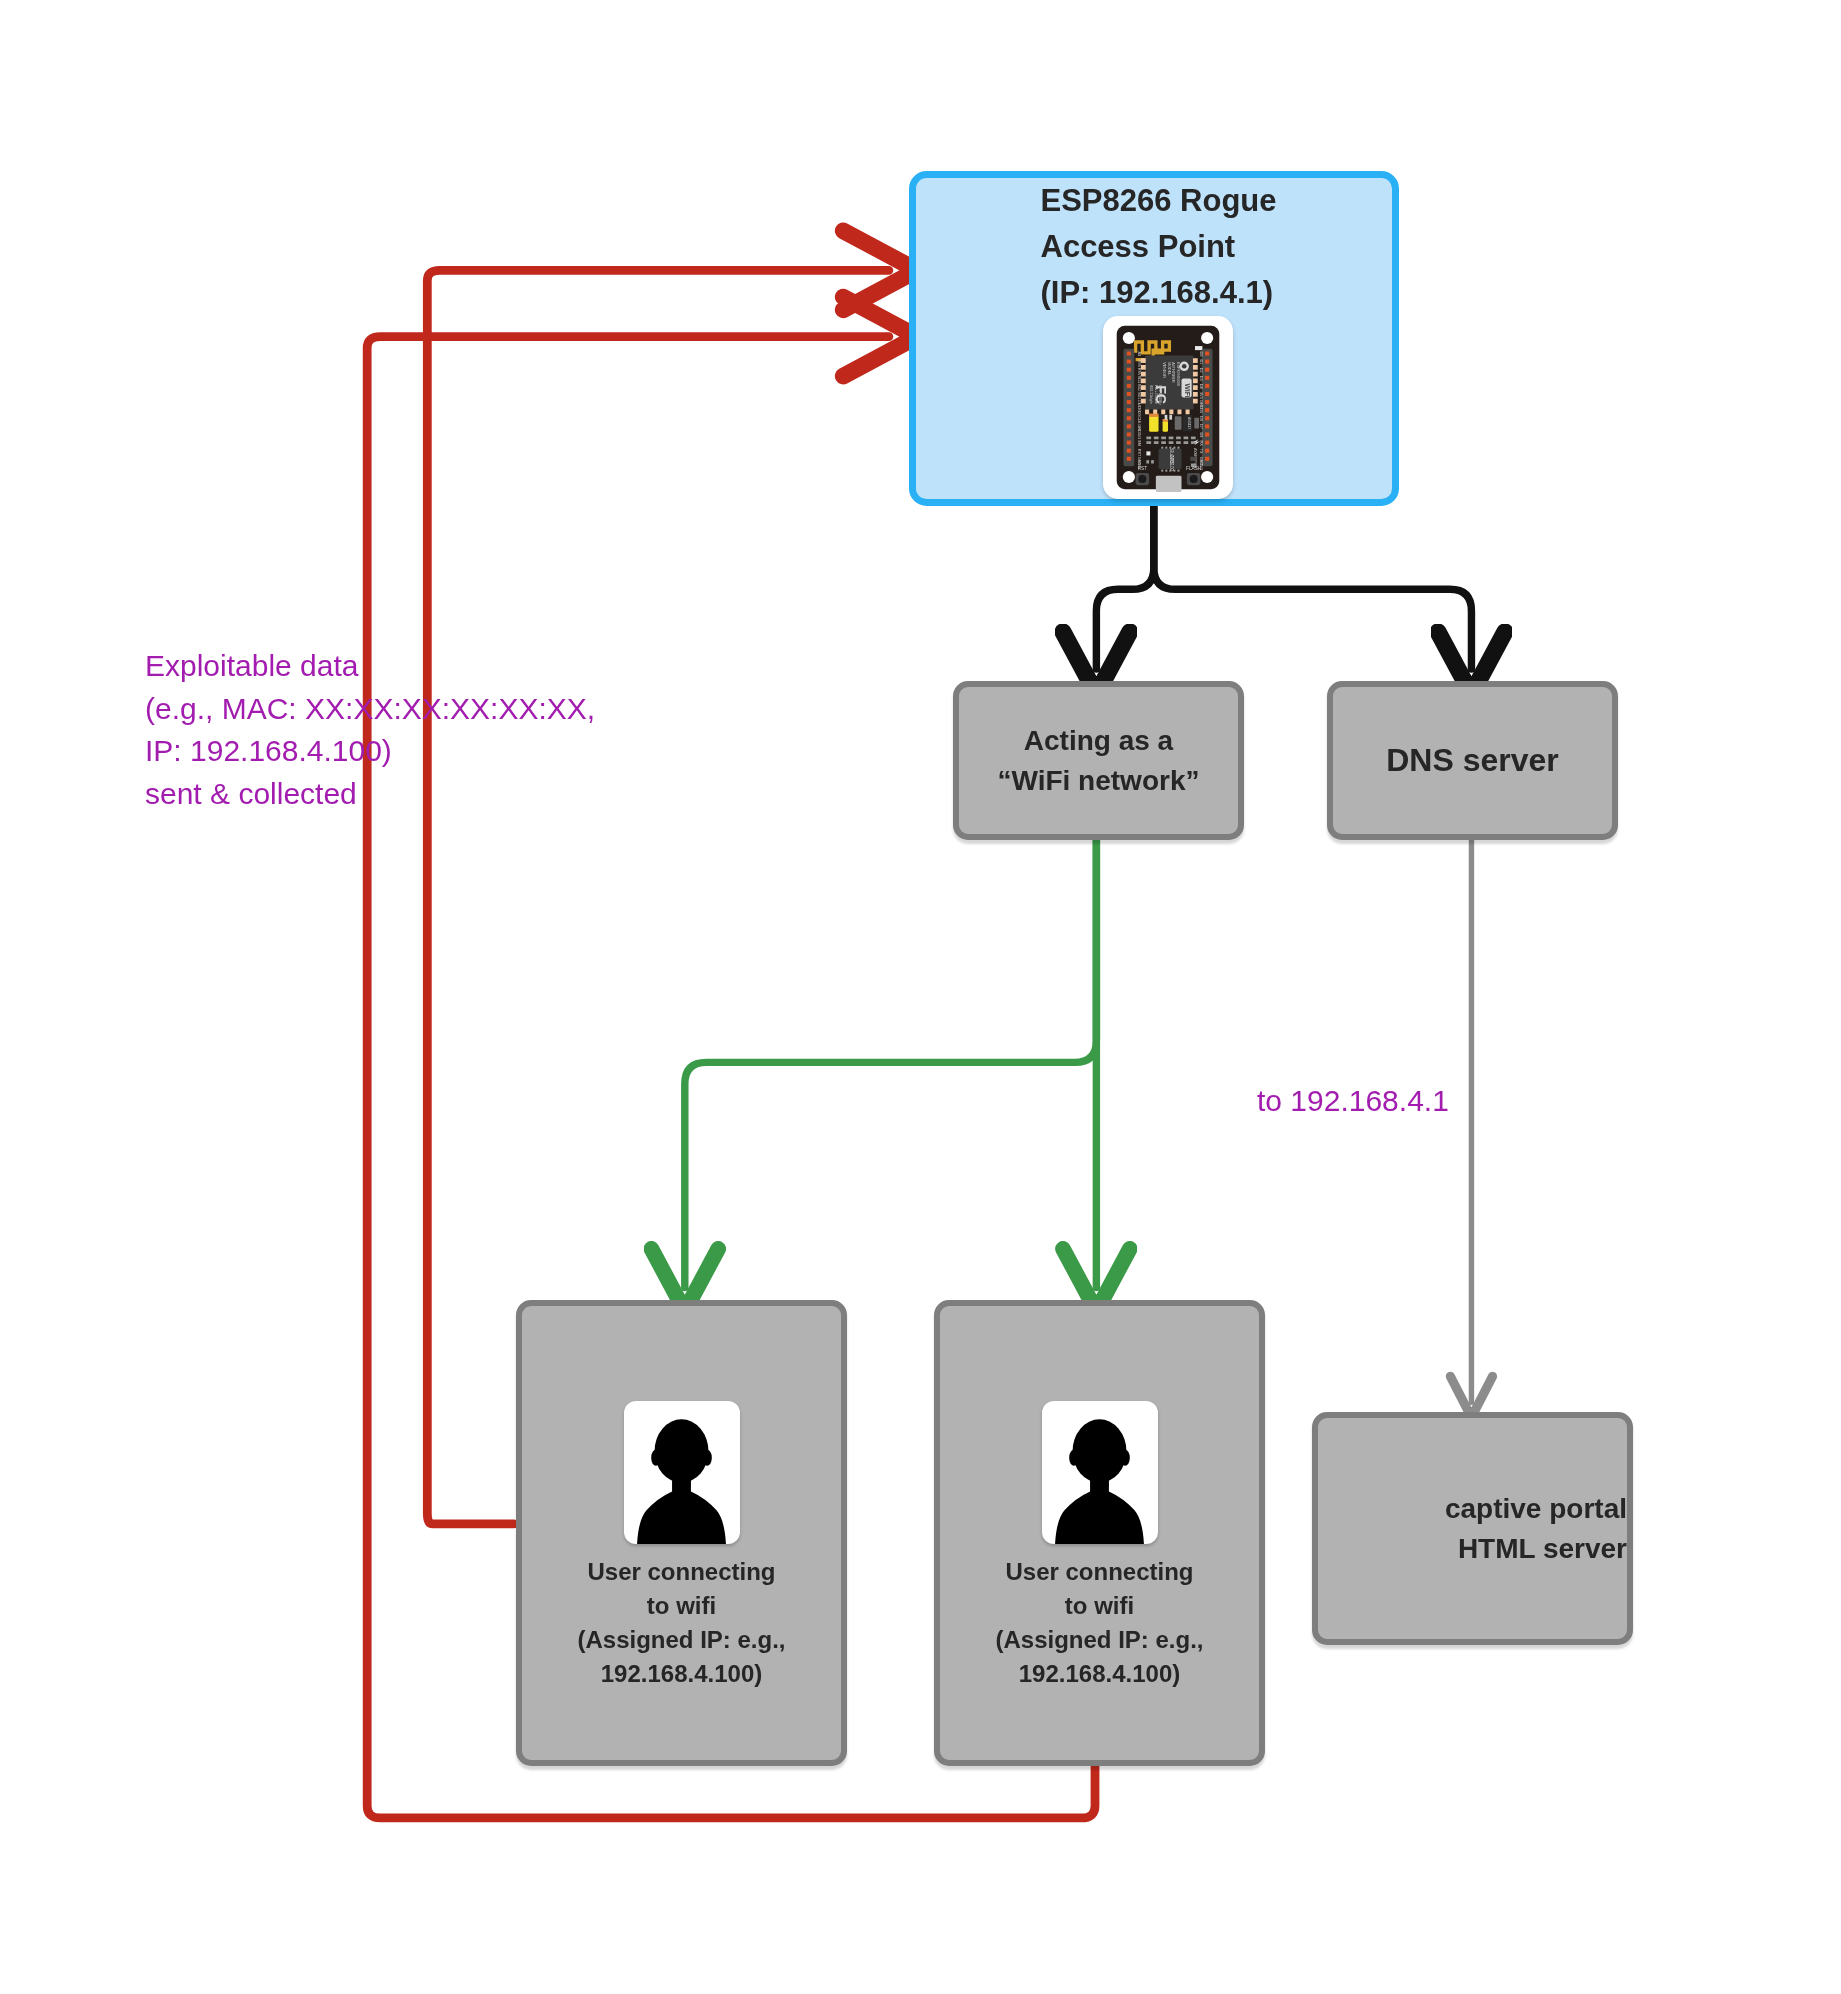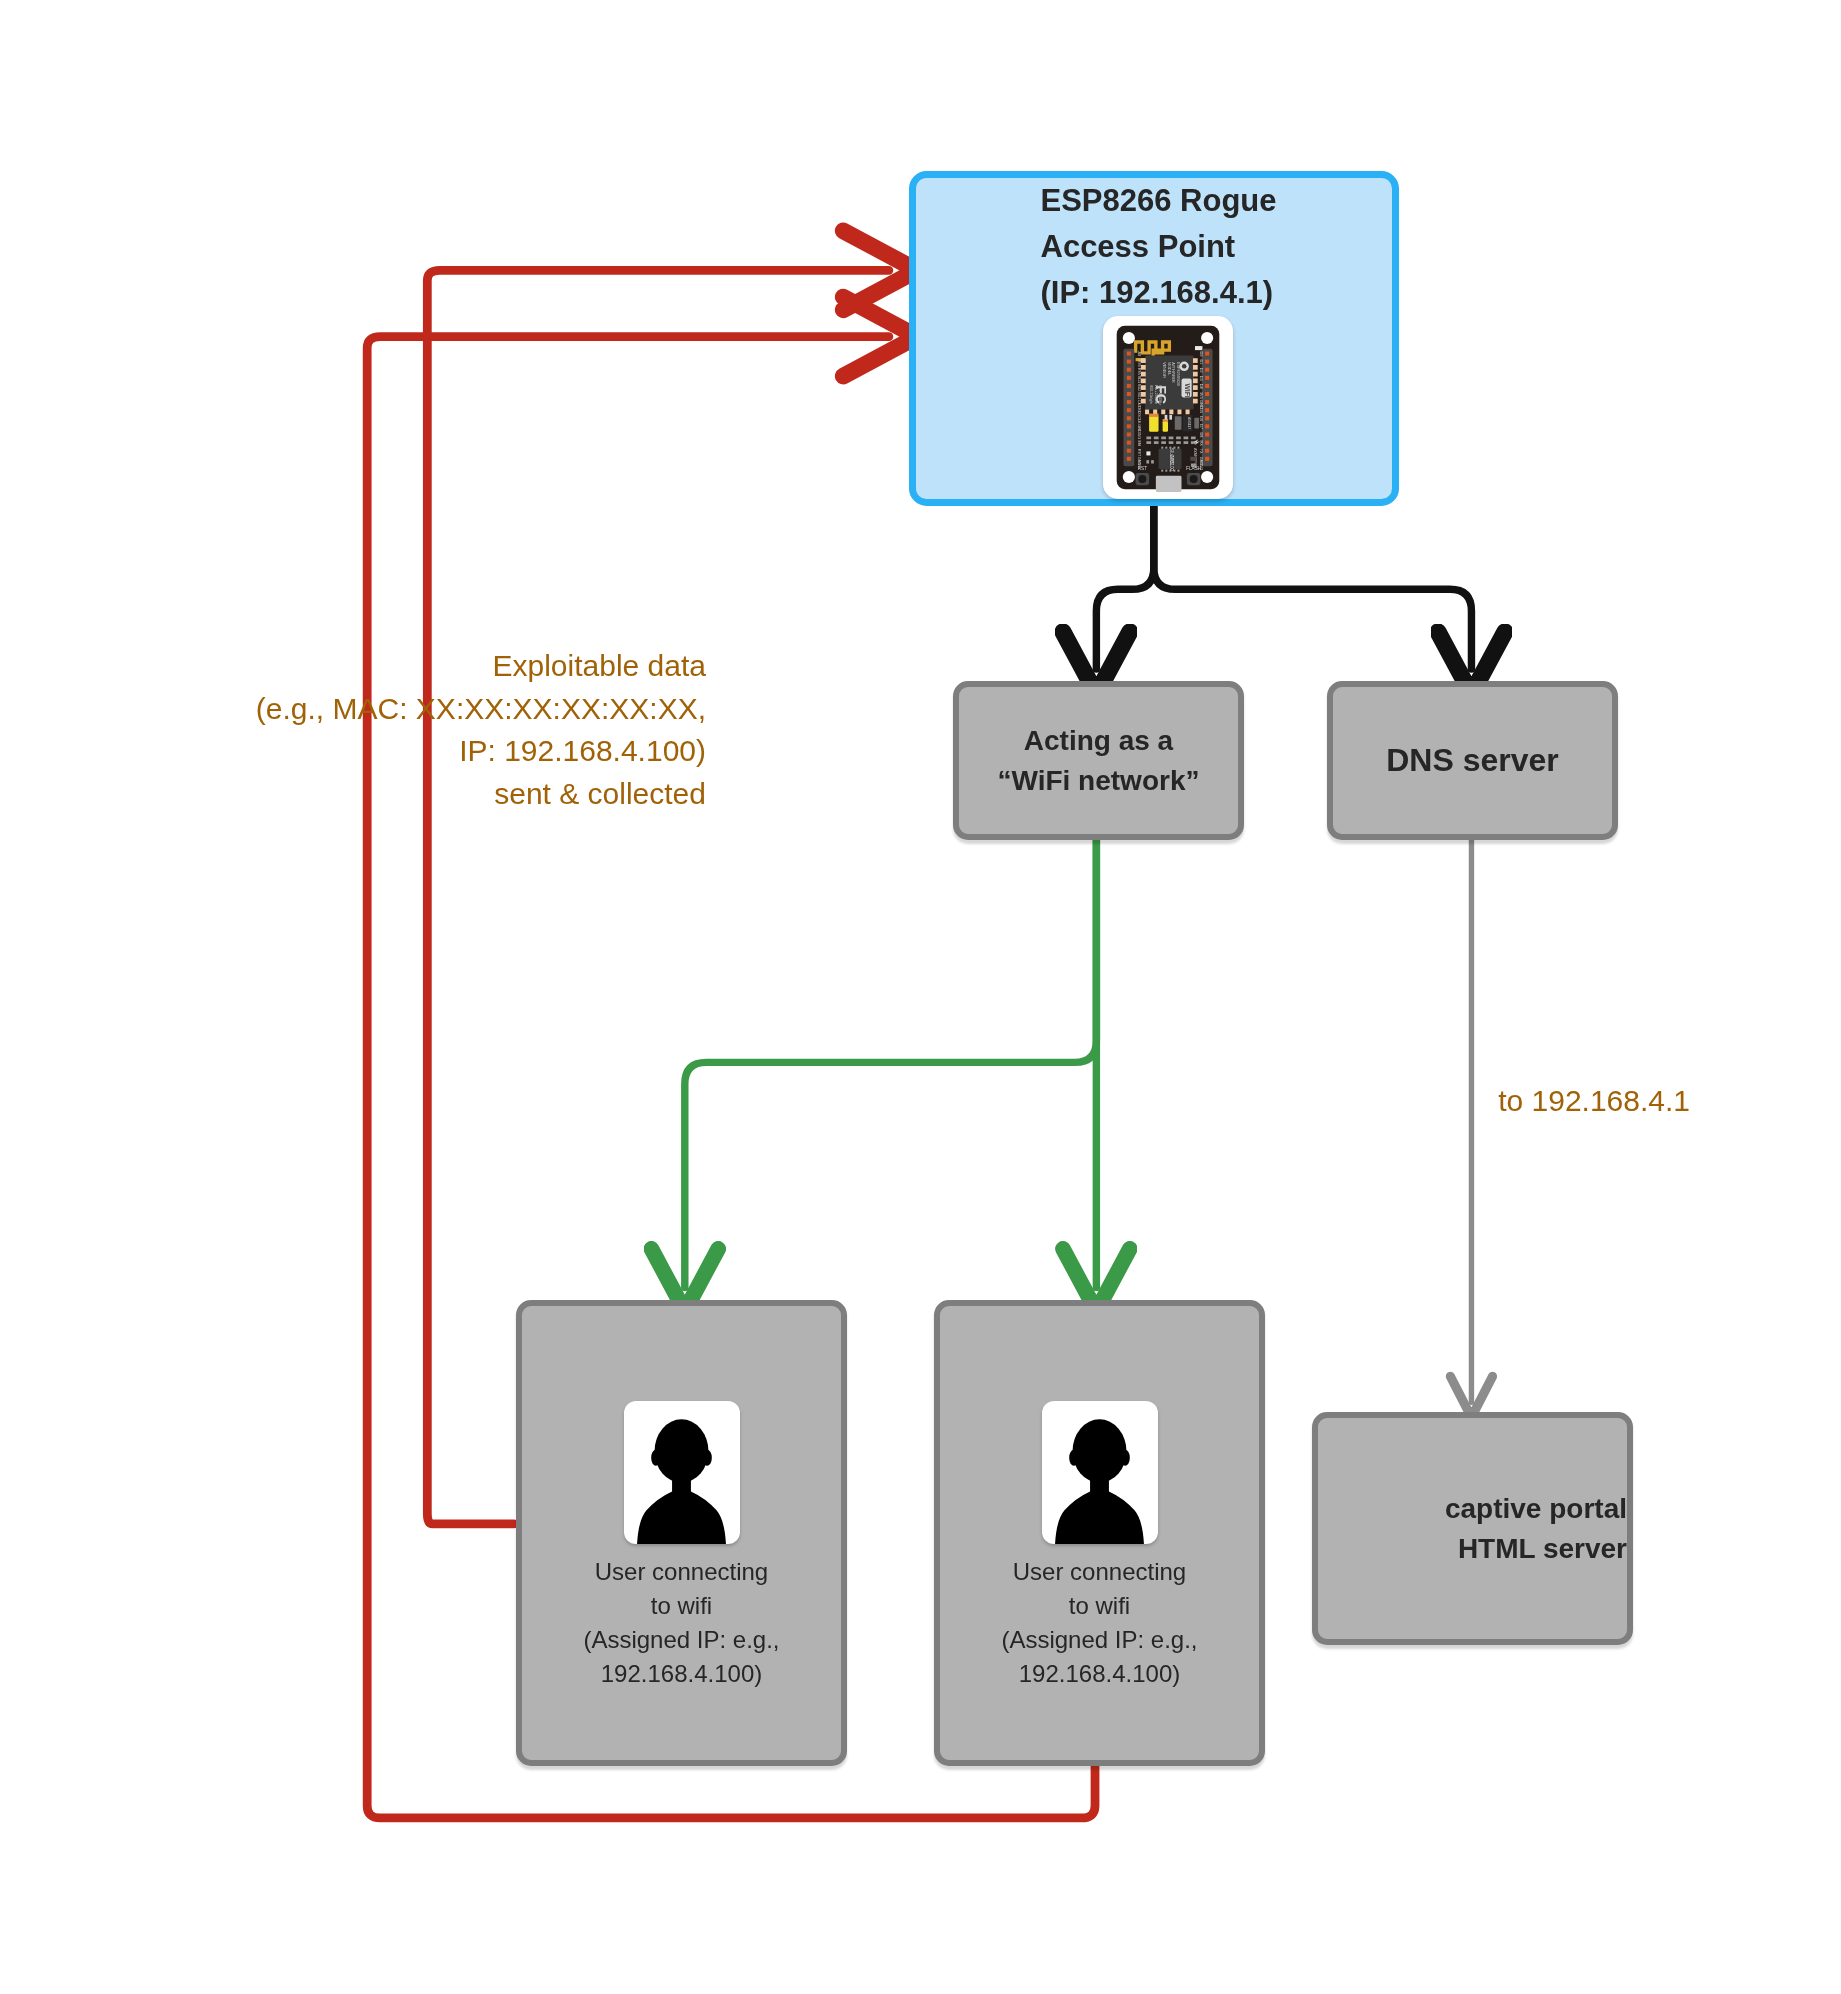--- a/index.html
+++ b/index.html
@@ -59,22 +59,22 @@
     font-size: 31px;
     line-height: 1.48;
     text-align: left;
     margin-left: 30px;
     width: 257px;
   }
 
   
   .plain-label {
     position: absolute;
-    text-align: right;
-    color: #a16207;
+    text-align: left;
+    color: #a21caf;
     font-weight: normal;
     line-height: 1.42;
   }
 
   
   .avatar-tile {
     width: 116px;
     height: 143px;
     background: #ffffff;
     border-radius: 12px;
@@ -82,21 +82,21 @@
     display: flex;
     align-items: flex-end;
     justify-content: center;
     overflow: hidden;
     margin-bottom: 10.8px;
   }
   .avatar-tile svg { display: block; }
 
   .user-caption {
     font-size: 24px;
-    font-weight: normal;
+    font-weight: bold;
     color: #262626;
     line-height: 1.42;
     padding: 0 5.4px;
   }
 
   
   .board-shell {
     width: 130px;
     height: 191px;
     background: #ffffff;

